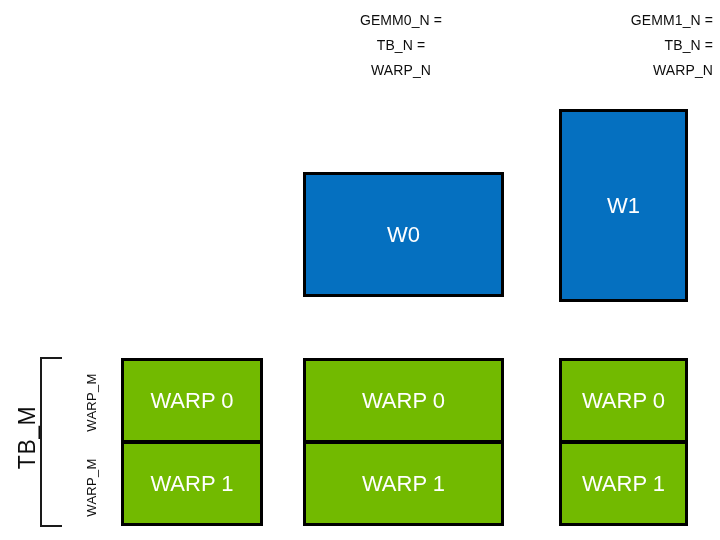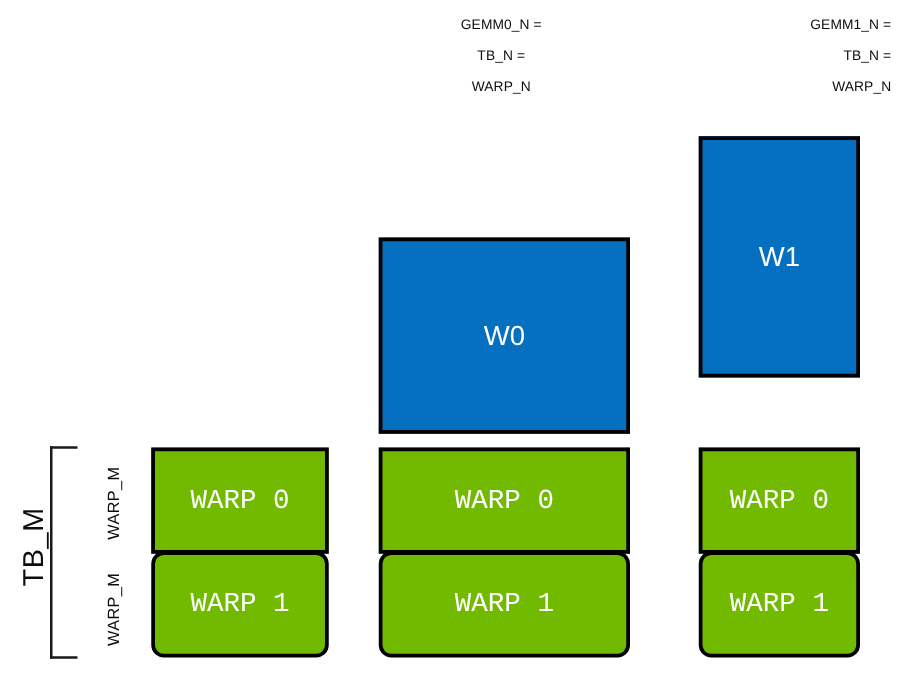--- a/index.html
+++ b/index.html
@@ -14,21 +14,21 @@
     background: #ffffff;
     overflow: hidden;
     font-family: "Liberation Sans", sans-serif;
     color: #000000;
   }
 
   
   .col-header {
     position: absolute;
     text-align: center;
-    font-size: 11px;
+    font-size: 14px;
     line-height: 25px;
     color: #0d0d0d;
     white-space: pre-line;
     letter-spacing: 0.1px;
   }
   #header-gemm0 { left: 311px; top: 8px; width: 180px; }
   #header-gemm1 { left: 533px; top: 8px; width: 180px; text-align: right; }
 
   
   .box {
@@ -38,41 +38,40 @@
     display: flex;
     align-items: center;
     justify-content: center;
     color: #ffffff;
     font-size: 22px;
   }
   .box.blue  { background: #0570c0; }
   .box.green { background: #72ba00; }
 
   
-  #blue-w0 { left: 303px; top: 190px; width: 201px; height: 157px; }
+  #blue-w0 { left: 303px; top: 172px; width: 201px; height: 125px; }
   #blue-w1 { left: 559px; top: 109px; width: 129px; height: 193px; }
 
   
   .green-col {
     position: absolute;
     top: 358px;
     height: 164px;
-    font-family: Liberation Mono, monospace;
   }
   #green-col-0 { left: 121px; width: 142px; }
   #green-col-1 { left: 303px; width: 201px; }
   #green-col-2 { left: 559px; width: 129px; }
 
   .green-col .box {
     left: 0;
     width: 100%;
     height: 85px;
   }
   .green-col .box.row-0 { top: 0px; }
-  .green-col .box.row-1 { top: 83px; border-radius: 10px; }
+  .green-col .box.row-1 { top: 83px; }
 
   
   #tb-m-label {
     position: absolute;
     left: -58px;
     top: 424px;
     width: 170px;
     text-align: center;
     font-size: 23px;
     transform: rotate(-90deg);

